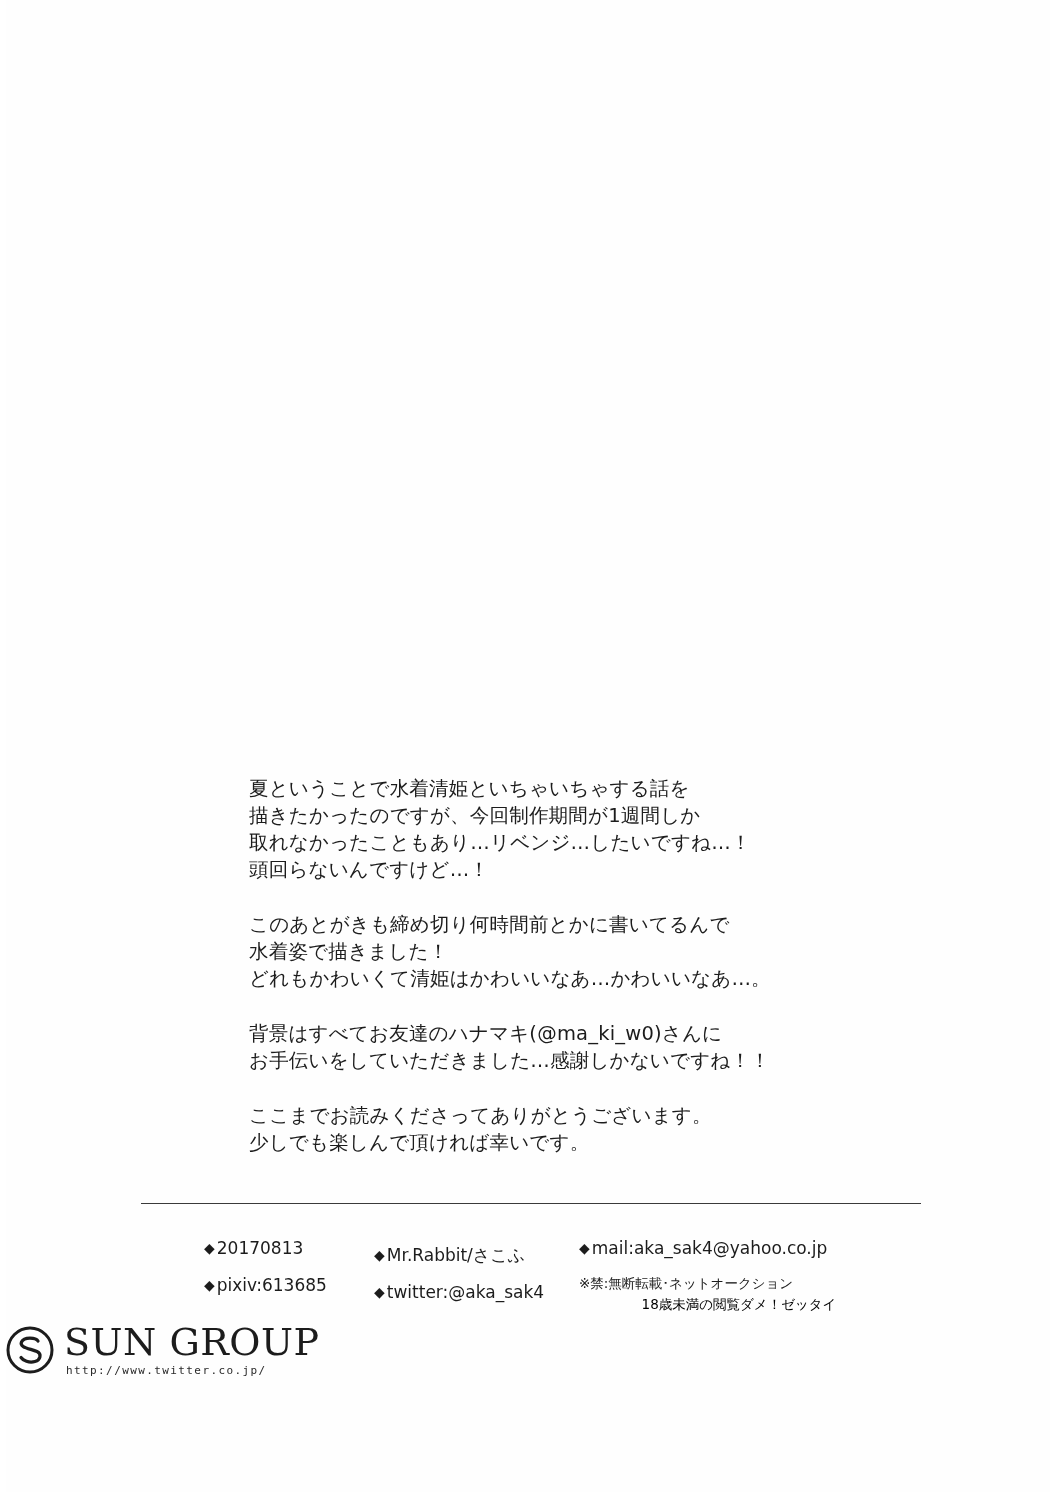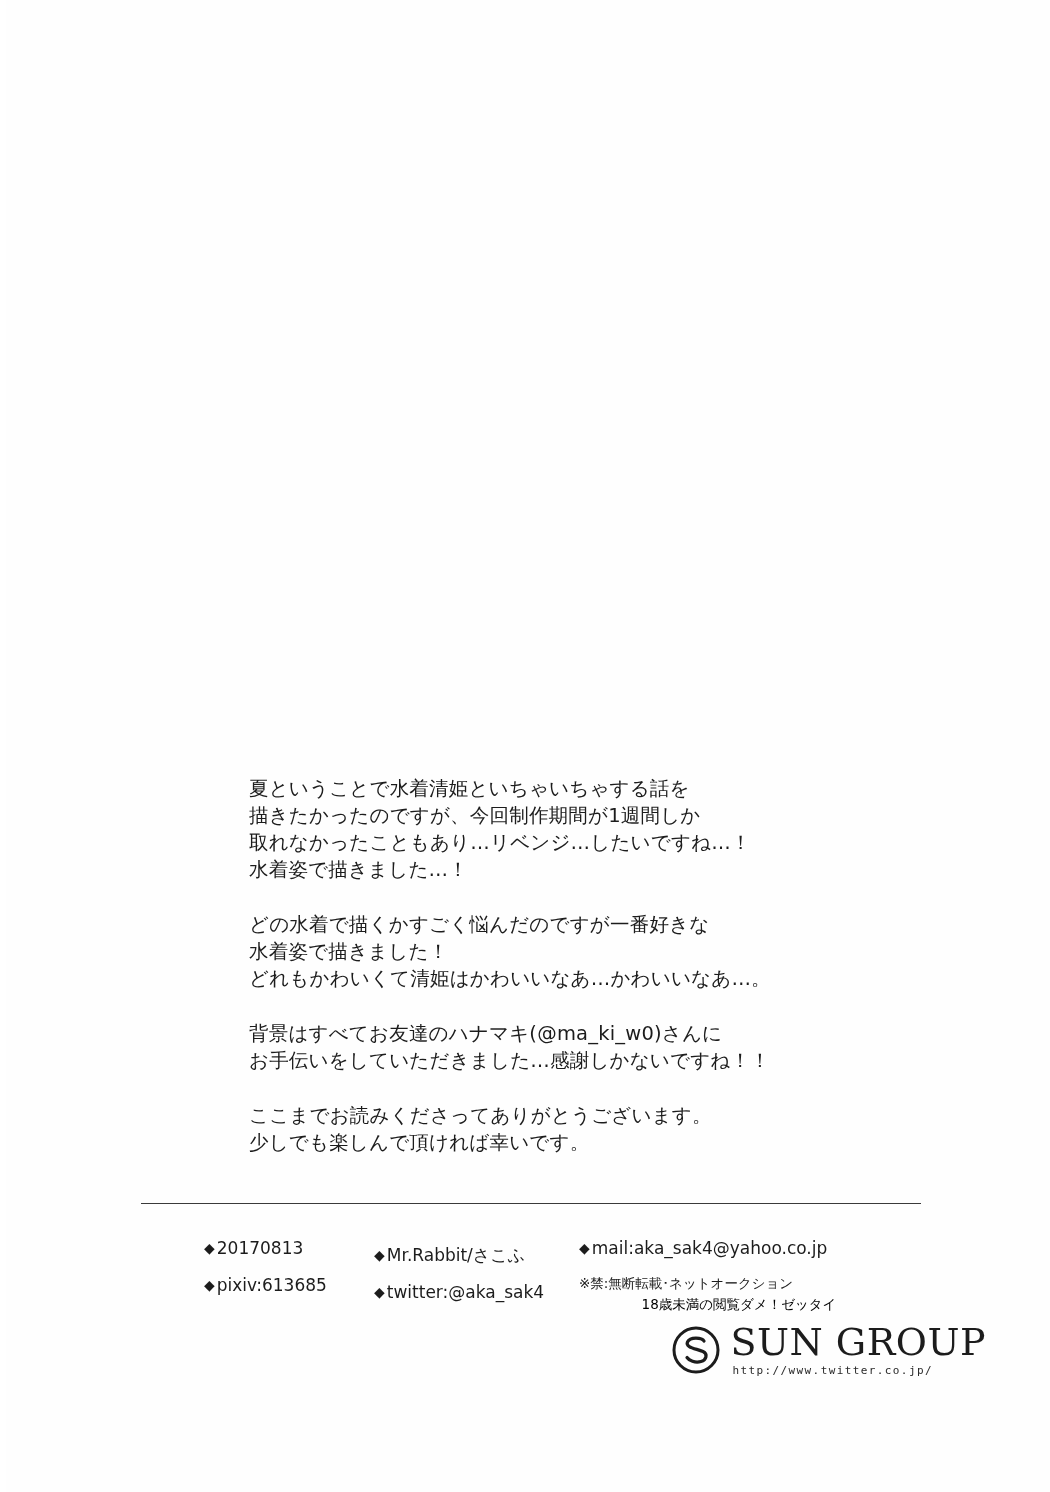--- a/index.html
+++ b/index.html
@@ -99,21 +99,21 @@
     margin-top: 1px;
   }
 
   
   .logo-wrap {
     position: absolute;
     left: 0;
     top: 1322px;
     width: 980px;
     display: flex;
-    justify-content: flex-end;
+    justify-content: flex-start;
   }
   .logo {
     display: flex;
     align-items: center;
   }
   .logo-mark {
     width: 48px;
     height: 48px;
     margin-right: 10px;
   }
@@ -142,25 +142,25 @@
 <body>
 
 <div class="page">
 
   <div class="afterword">
 
     <div class="para">
       <div class="line">夏ということで水着清姫といちゃいちゃする話を</div>
       <div class="line">描きたかったのですが、今回制作期間が1週間しか</div>
       <div class="line">取れなかったこともあり…リベンジ…したいですね…！</div>
-      <div class="line">水着姿で描きました…！</div>
-    </div>
-
-    <div class="para">
-      <div class="line">どの水着で描くかすごく悩んだのですが一番好きな</div>
+      <div class="line">頭回らないんですけど…！</div>
+    </div>
+
+    <div class="para">
+      <div class="line">このあとがきも締め切り何時間前とかに書いてるんで</div>
       <div class="line">水着姿で描きました！</div>
       <div class="line">どれもかわいくて清姫はかわいいなあ…かわいいなあ…。</div>
     </div>
 
     <div class="para">
       <div class="line">背景はすべてお友達のハナマキ(@ma_ki_w0)さんに</div>
       <div class="line">お手伝いをしていただきました…感謝しかないですね！！</div>
     </div>
 
     <div class="para">

